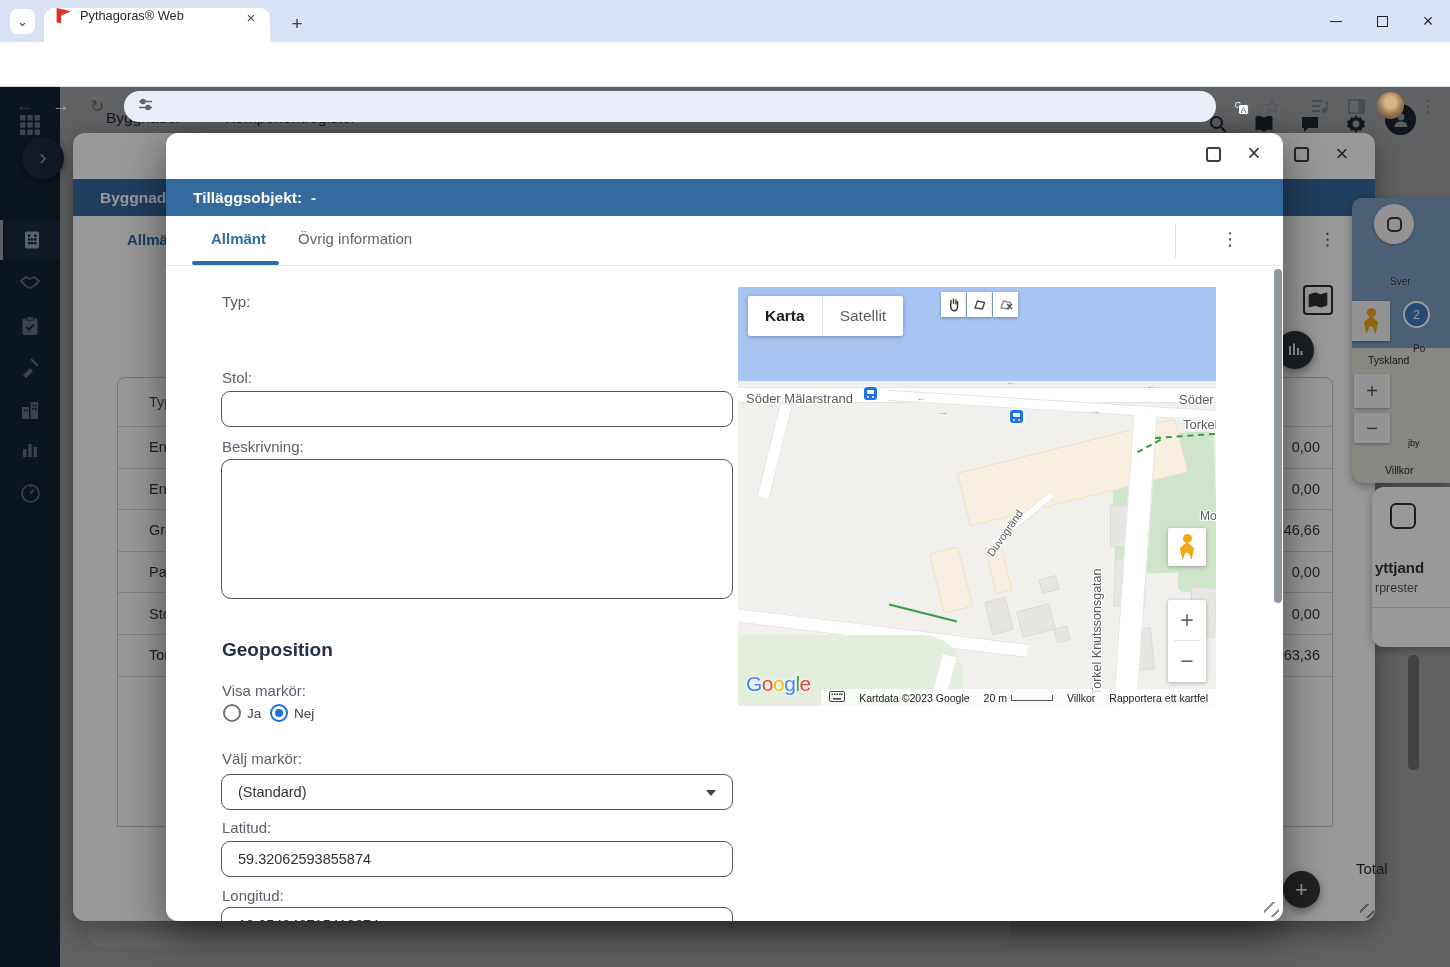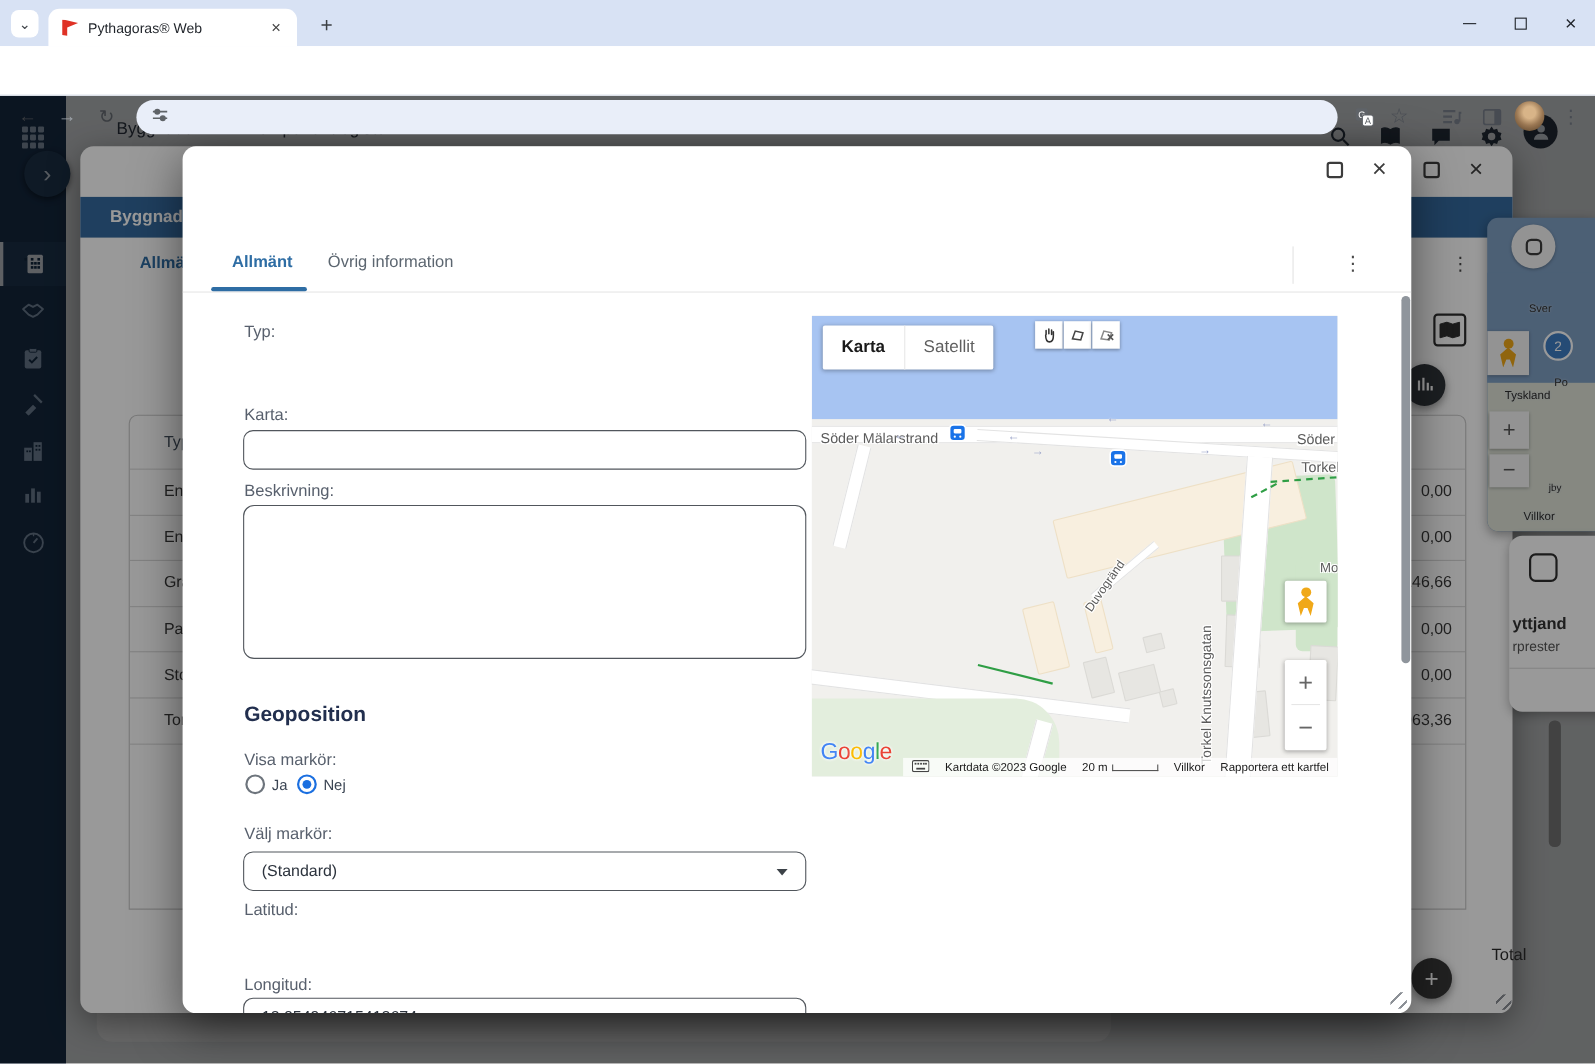--- a/index.html
+++ b/index.html
@@ -4,21 +4,21 @@
 <style>
 *{margin:0;padding:0;box-sizing:border-box;font-family:"Liberation Sans",sans-serif}
 html,body{width:1450px;height:967px;overflow:hidden;background:#fff}
 .abs{position:absolute}
 #root{position:relative;width:1450px;height:967px;overflow:hidden;background:#fff}
 
 
 #chrome{position:absolute;left:0;top:0;width:1450px;height:87px;z-index:50}
 #tabstrip{position:absolute;left:0;top:0;width:100%;height:42px;background:#d8e2f4}
 .tabsearch{left:10px;top:9px;width:25px;height:25px;background:#fff;border-radius:7px;display:flex;align-items:center;justify-content:center;color:#41454a;font-size:13px;cursor:pointer}
-.tab{left:44px;top:8px;width:226px;height:34px;background:#fff;border-radius:10px 10px 0 0;display:flex;align-items:center;padding:0 10px 0 12px}
+.tab{left:44px;top:8px;width:226px;height:34px;background:#fff;border-radius:10px 10px 0 0;display:flex;align-items:flex-start;padding:0 10px 0 12px}
 .favicon{width:15px;height:15px;background:#df3226;clip-path:polygon(4% 0,100% 22%,34% 50%,34% 100%,4% 96%);margin-right:9px;flex:0 0 auto}
 .tabtitle{font-size:12.8px;color:#1f2329;flex:1;white-space:nowrap;overflow:hidden}
 .tabclose{color:#444;font-size:15px;width:18px;height:18px;display:flex;align-items:center;justify-content:center;border-radius:50%;cursor:pointer}
 .newtab{left:283px;top:10px;width:28px;height:28px;display:flex;align-items:center;justify-content:center;color:#3c4043;font-size:19px;cursor:pointer}
 .winbtns{right:8px;top:0;height:42px;display:flex;align-items:center;gap:30px;padding-right:6px}
 .winbtn{width:16px;height:16px;display:flex;align-items:center;justify-content:center;color:#1f2329;font-size:15px;cursor:pointer}
 .winbox{width:11px;height:11px;border:1.6px solid #1f2329}
 .winline{width:12px;height:0;border-top:1.8px solid #1f2329}
 #toolbar{position:absolute;left:0;top:42px;width:100%;height:45px;background:#fff;border-bottom:1px solid #d5dbe6}
 .navic{top:51px;width:26px;height:26px;display:flex;align-items:center;justify-content:center;font-size:17px;color:#3a3d41;cursor:pointer}
@@ -336,51 +336,56 @@
     <div class="abs" style="left:1408px;top:655px;width:11px;height:115px;background:#6e6e6e;border-radius:5px"></div>
   </div>
 
   <div id="overlay2"></div>
 
   <div id="modal">
     <span class="abs dlgicon" style="left:1037px;top:11px">
         <span class="sqicon"></span>
       </span>
     <span class="abs dlgicon" style="left:1078px;top:10px;font-size:23px">×</span>
+    <div class="dlghead" style="top:46px">
+      <span>Tilläggsobjekt:</span>
+      <span style="margin-left:9px;font-weight:bold">-</span>
+    </div>
 
     <span class="mtab active" style="left:45px;top:97px">Allmänt</span>
     <span class="mtab idle" style="left:132px;top:97px">Övrig information</span>
     <div class="tabline" style="left:26px;top:128px;width:87px;height:4px"></div>
     <div class="abs" style="left:0;top:132px;width:1117px;border-top:1px solid #e6e6e6"></div>
     <div class="abs" style="left:1009px;top:91px;height:34px;border-left:1px solid #e3e3e3"></div>
     <span class="abs kebab" style="left:1055px;top:95px;font-size:18px">⋮</span>
 
     <span class="flabel" style="left:56px;top:160px">Typ:</span>
 
-    <span class="flabel" style="left:56px;top:236px">Karta:</span>
+    <span class="flabel" style="left:56px;top:236px">Stol:</span>
     <input class="finput" style="left: 55px; top: 258px;">
 
     <span class="flabel" style="left:56px;top:305px">Beskrivning:</span>
     <textarea class="finput" style="left: 55px; top: 326px; height: 140px; border-radius: 10px; padding: 10px 16px; resize: none;"></textarea>
 
     <span class="abs" style="left:56px;top:506px;font-size:19px;font-weight:bold;color:#222f4e">Geoposition</span>
 
     <span class="flabel" style="left:56px;top:549px">Visa markör:</span>
     <span class="radio off" style="left:57px;top:571px"></span>
     <span class="rlabel" style="left:81px;top:573px">Ja</span>
     <span class="radio on" style="left:104px;top:571px"></span>
     <span class="rlabel" style="left:128px;top:573px">Nej</span>
 
     <span class="flabel" style="left:56px;top:617px">Välj markör:</span>
     <div class="ffield" style="left:55px;top:641px">
       <span>(Standard)</span>
       <span class="caret"></span>
     </div>
 
     <span class="flabel" style="left:56px;top:686px">Latitud:</span>
+    <input class="finput" style="left: 55px; top: 708px;" value="59.32062593855874">
 
     <span class="flabel" style="left:56px;top:754px">Longitud:</span>
     <input class="finput" style="left: 55px; top: 774px;" value="18.054946715412674">
 
     <div id="map">
       <div class="mapel" style="left:0;top:0;width:478px;height:94px;background:#a7c4f2"></div>
       <div class="mapel road" style="left:0;top:100px;width:478px;height:16px"></div>
       <div class="mapel road" style="left:150px;top:113px;width:330px;height:11px;transform:rotate(3.5deg)"></div>
       <div class="mapel road" style="left:-20px;top:338px;width:310px;height:14px;transform:rotate(7deg)"></div>
       <div class="mapel vroad" style="left:30px;top:117px;width:13px;height:95px;transform:rotate(14deg)"></div>

